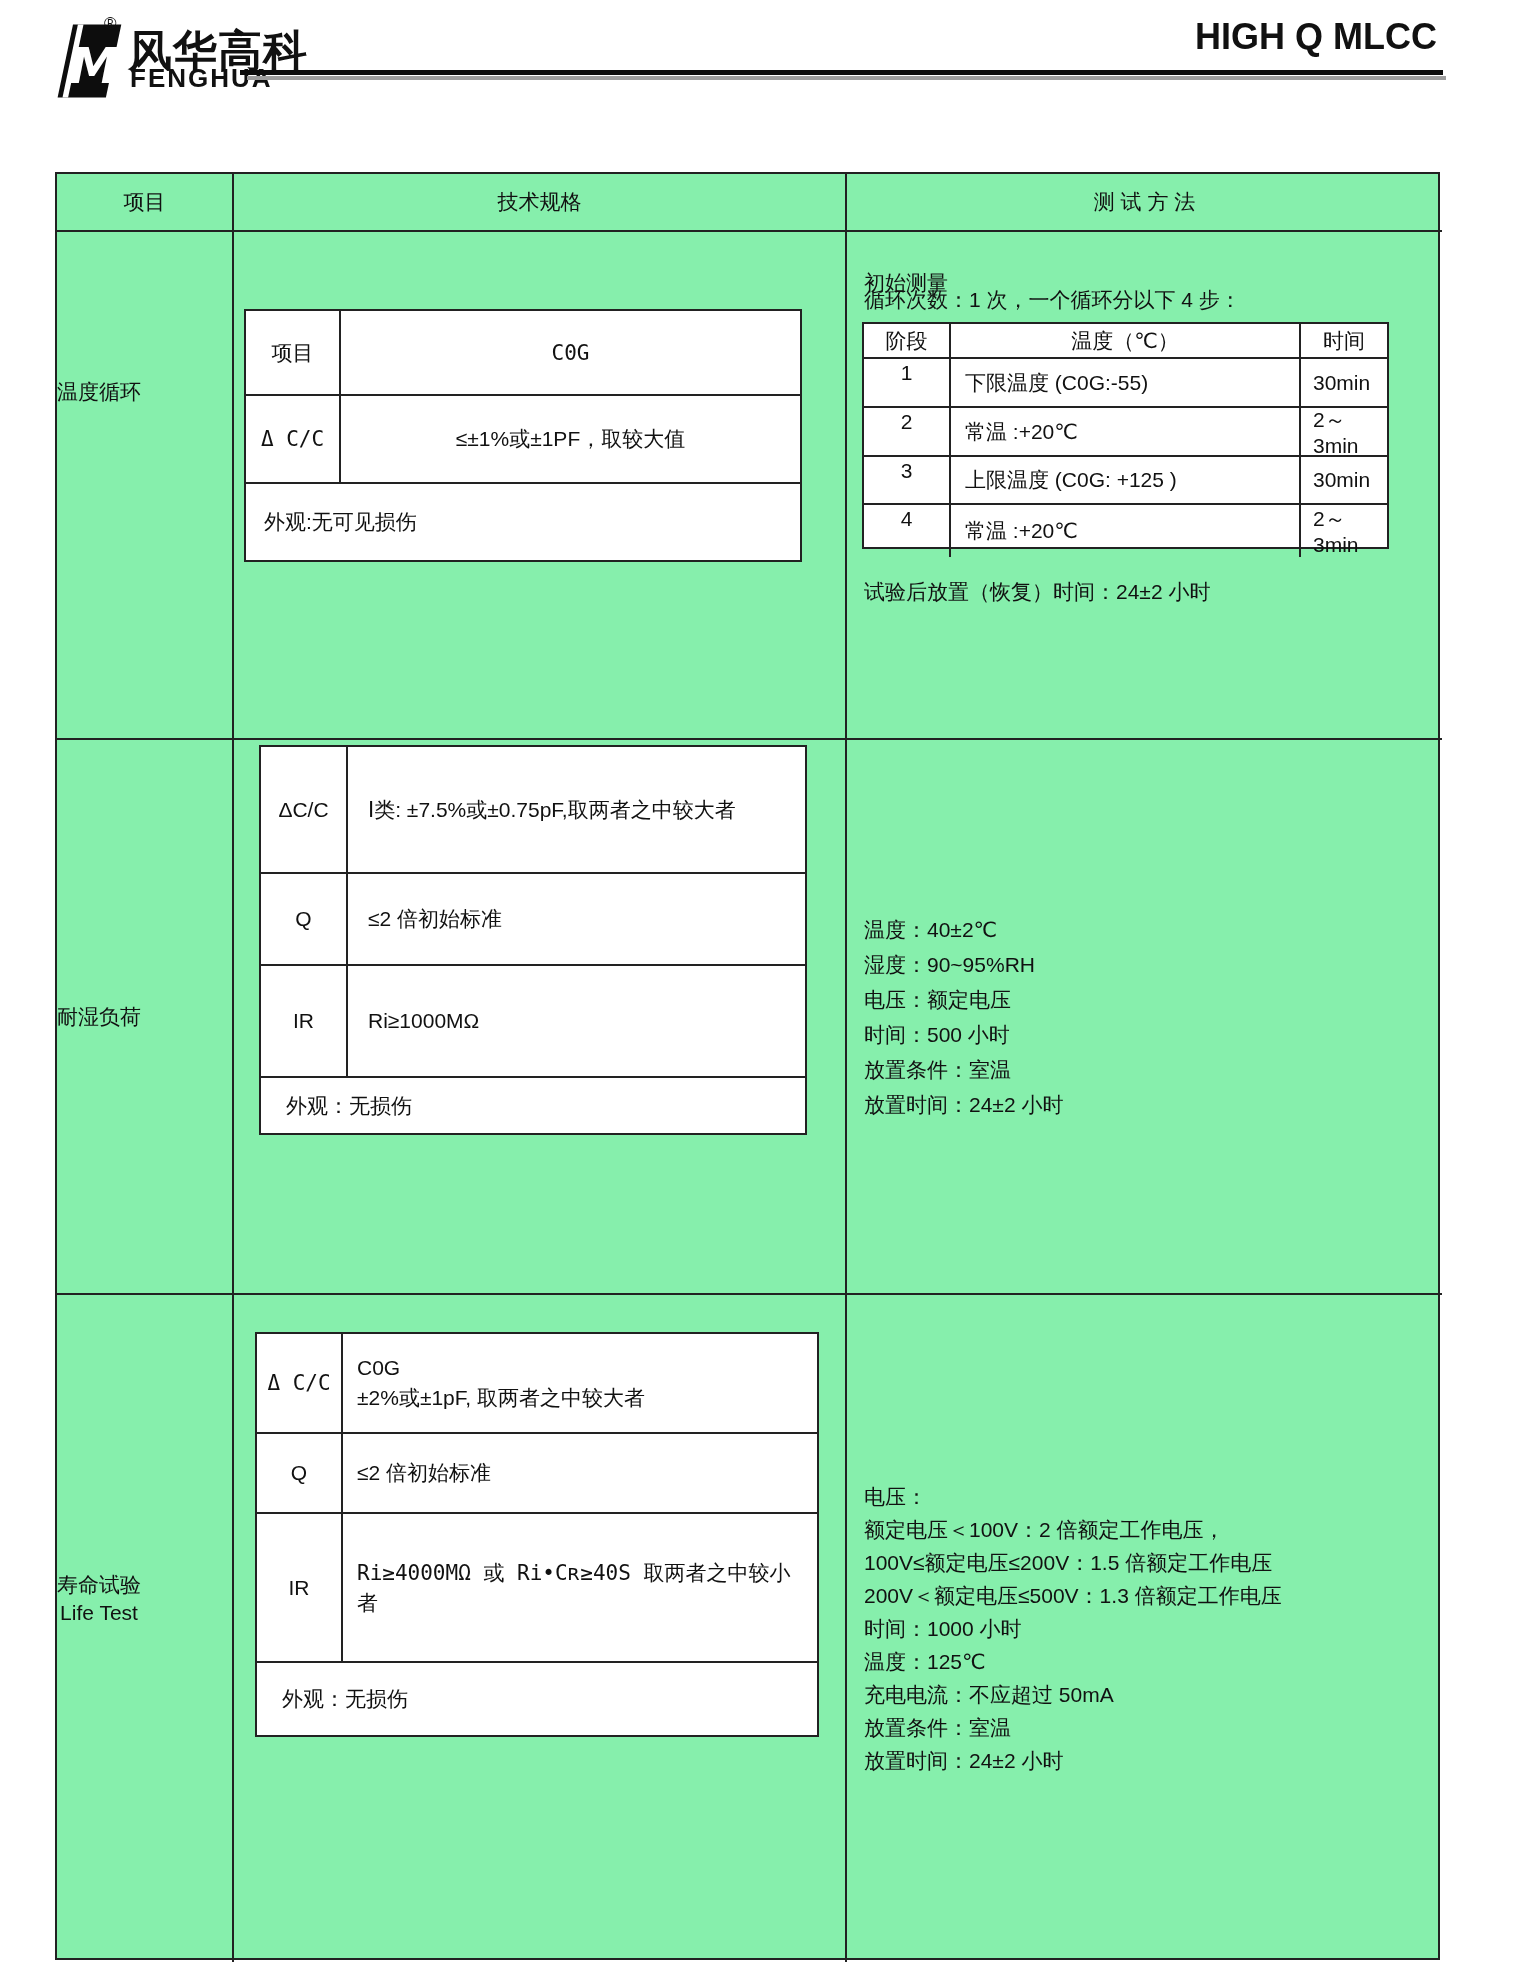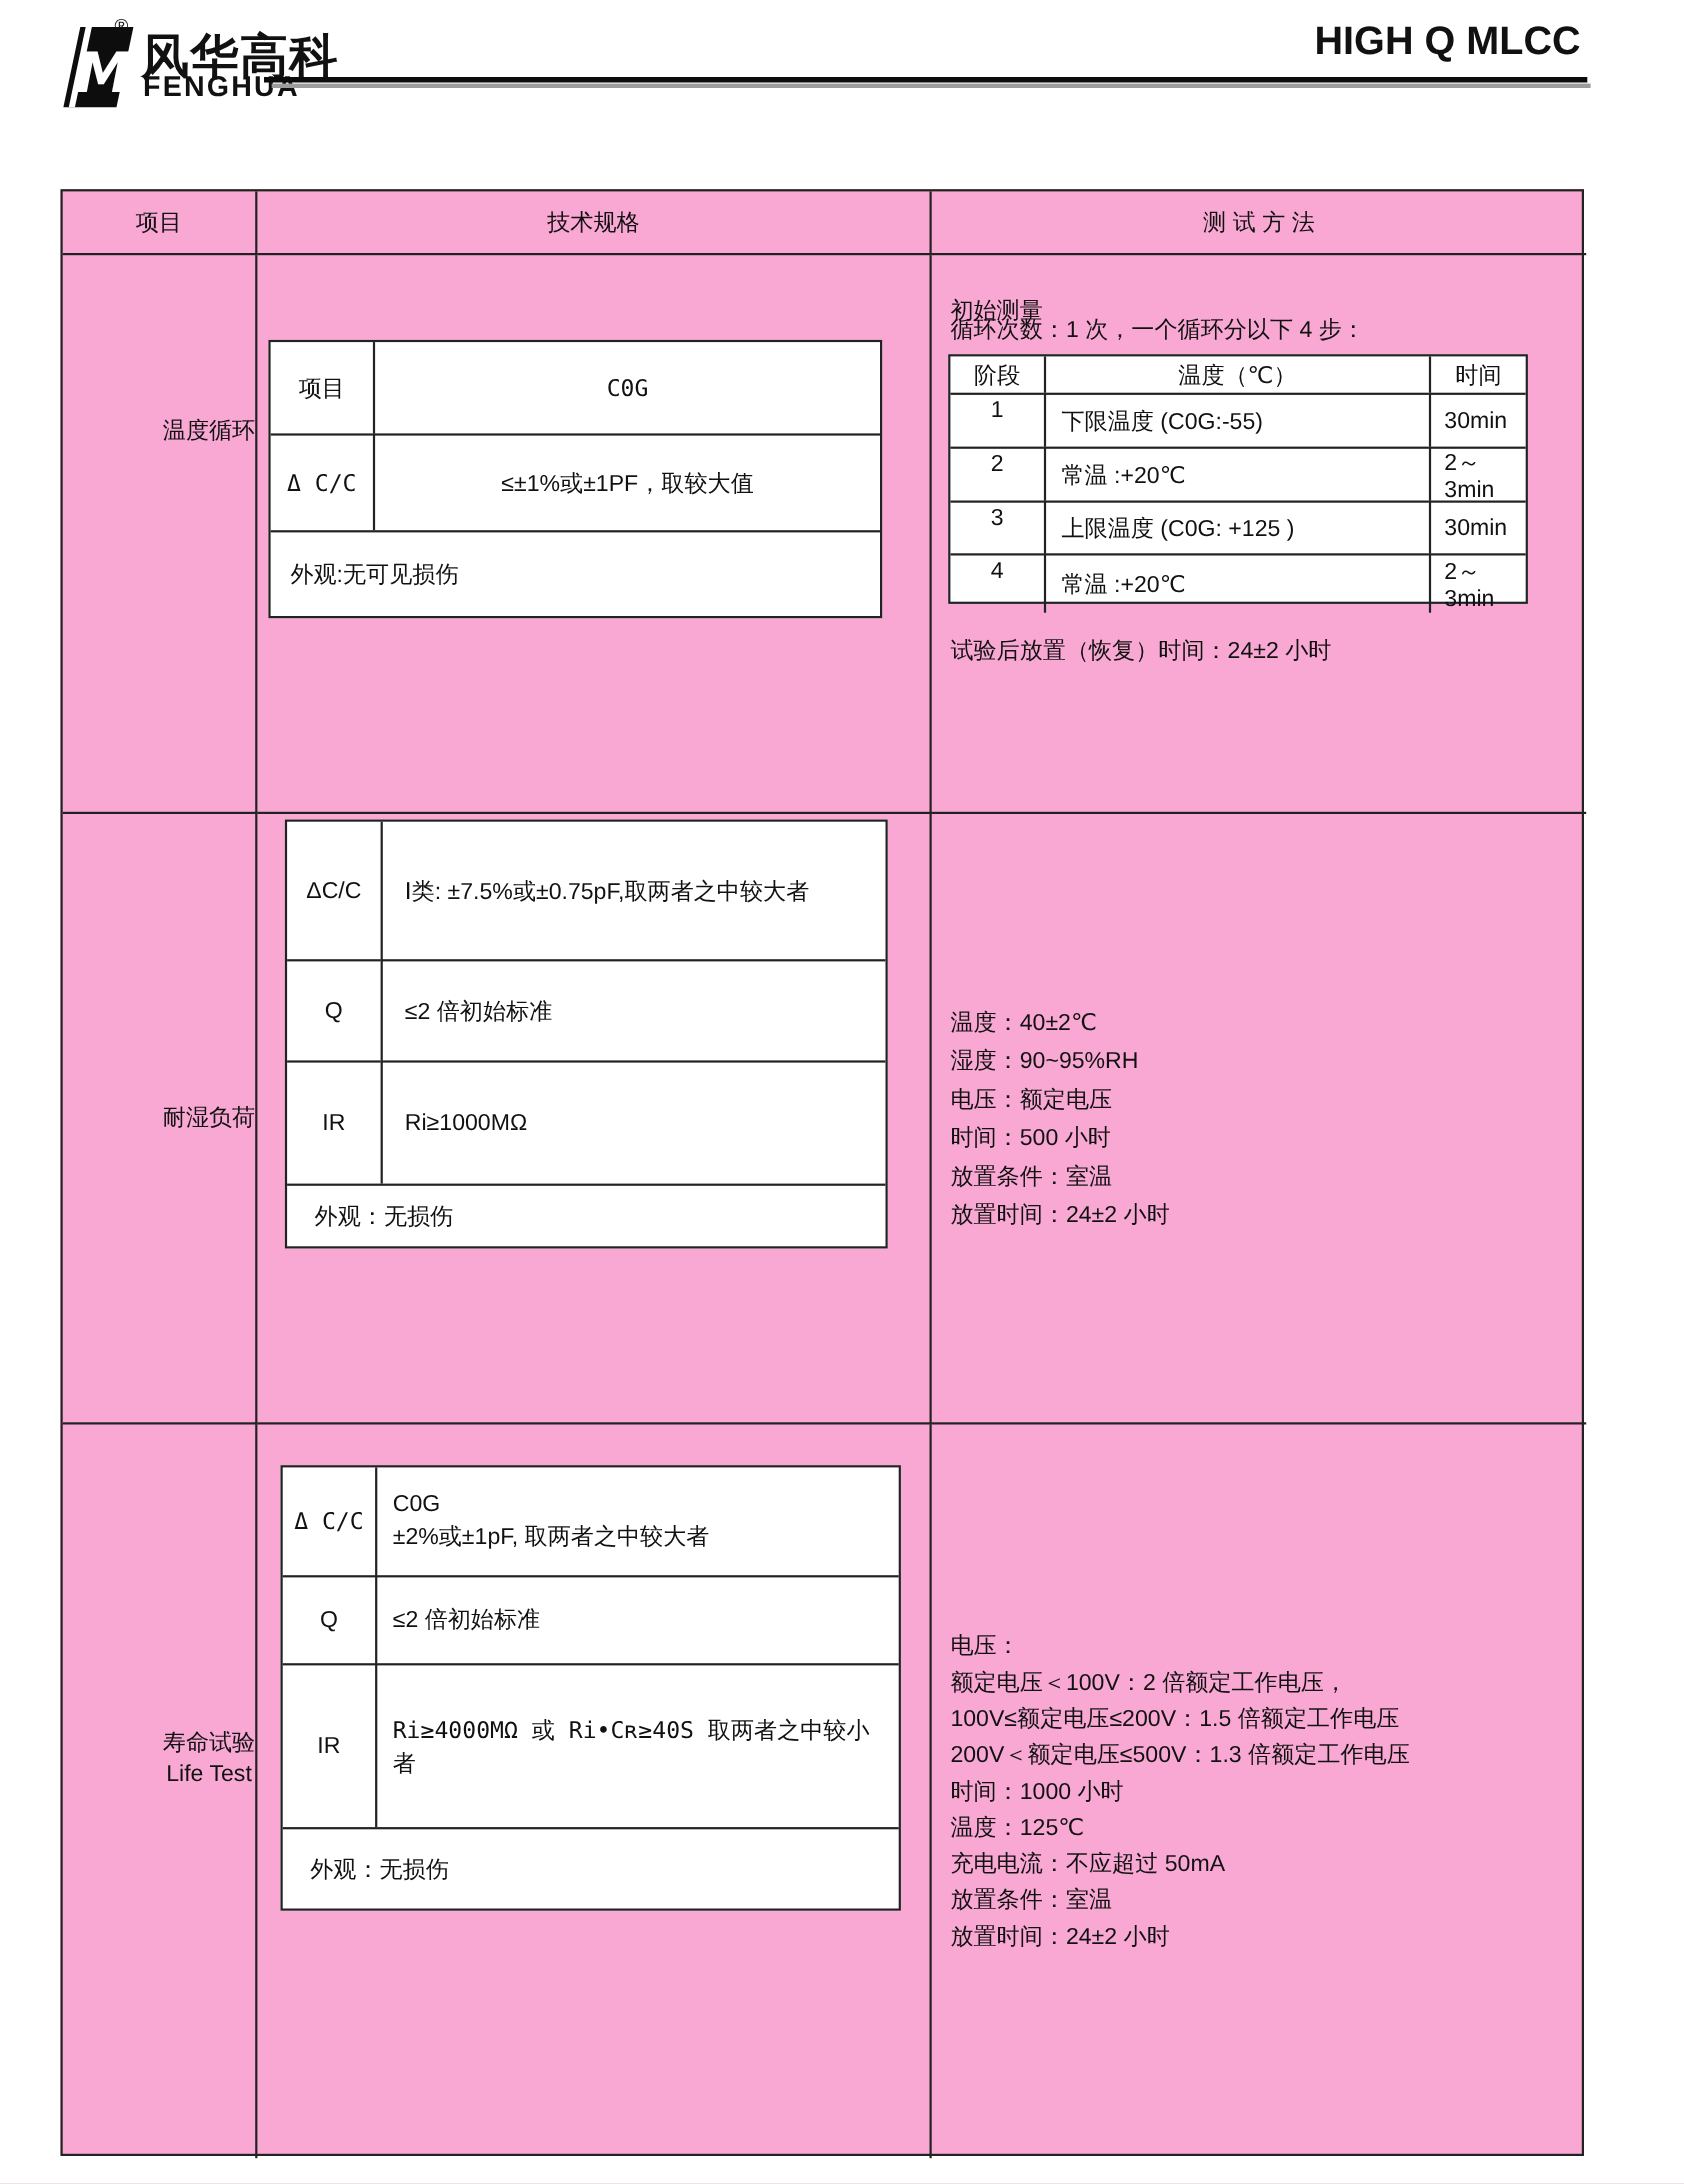--- a/index.html
+++ b/index.html
@@ -16,27 +16,27 @@
   .logo-en   { position:absolute; left:130px; top:63px; font-size:26px; font-weight:bold; letter-spacing:2px; }
   .doc-title { position:absolute; right:94px; top:16px; font-size:36px; font-weight:bold; letter-spacing:0px; }
   .rule-black{ position:absolute; left:240px; top:70px; width:1203px; height:5px; background:#0c0c0c; }
   .rule-gray { position:absolute; left:247px; top:76px; width:1199px; height:4px; background:#9c9c9c; }
 
   
   .otbl {
     position:absolute; left:55px; top:172px; width:1385px; height:1788px;
     display:grid; grid-template-columns:177px 613px 595px;
     grid-template-rows:58px 508px 555px 667px;
-    border:2px solid #222; box-sizing:border-box; background:#f9a8d4;
+    border:2px solid #222; box-sizing:border-box; background:#86efac;
   }
   .otbl > .cell { border-right:2px solid #222; border-bottom:2px solid #222; box-sizing:border-box; position:relative; font-size:21px; }
   .otbl > .cell:nth-child(3n) { border-right:none; }
   .otbl > .cell:nth-child(n+10) { border-bottom:none; }
   .hcell { display:flex; align-items:center; justify-content:center; font-size:22px; }
-  .item-cell { display:flex; align-items:center; justify-content:flex-end; font-size:22px; }
+  .item-cell { display:flex; align-items:center; justify-content:flex-start; font-size:22px; }
   .item-cell.top-align { align-items:flex-start; padding-top:146px; }
   .item-cell.lift { }
   .item-cell.lift .item-label { transform:translateY(-30px); }
   .item-label { white-space:pre-line; text-align:center; line-height:28px; }
 
   
   .itbl { position:absolute; display:grid; border:2px solid #222; box-sizing:border-box; background:#fff; }
   .itbl > div { border-top:2px solid #222; border-left:2px solid #222; box-sizing:border-box;
                 display:flex; align-items:center; font-size:21px; }
   .itbl > div.nt { border-top:none; } .itbl > div.nl { border-left:none; }

